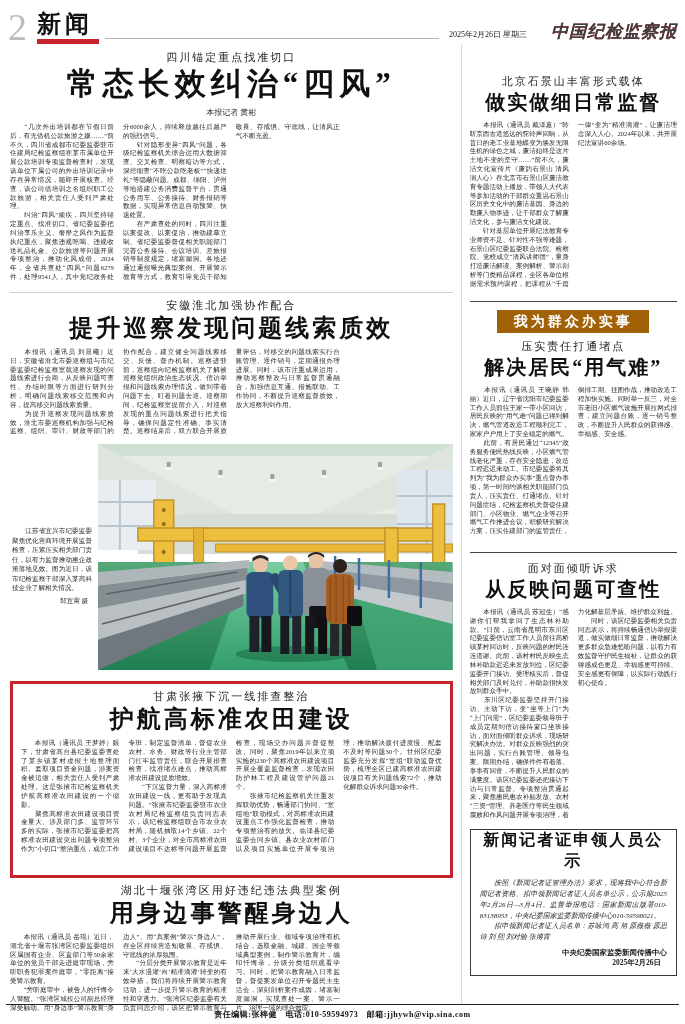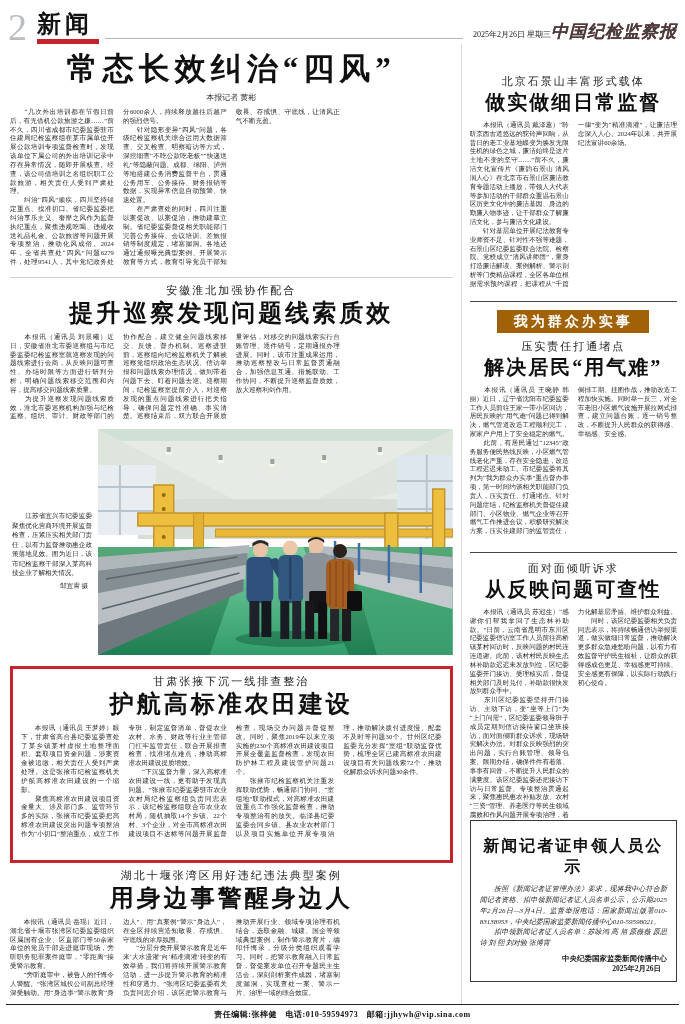--- a/index.html
+++ b/index.html
@@ -8,21 +8,21 @@
   .page { width:685px; height:1024px; background:#ffffff; position:relative; display:flex; flex-direction:column; }
 
   
   .hdr { height:44px; display:flex; align-items:flex-end; padding:4px 8px 0 8px; }
   .hdr .pageno { font-size:38px; line-height:34px; color:#b9bdbf; font-weight:400; margin-right:10px; }
   .hdr .section-wrap { display:flex; flex-direction:column; margin-right:6px; }
   .hdr .section { font-size:24px; font-weight:700; letter-spacing:4px; line-height:26px; color:#111; }
   .hdr .redbar { width:62px; height:5px; background:#c5242c; margin-top:2px; }
   .hdr .rule-wrap { flex:1; display:flex; align-items:flex-end; height:100%; }
   .hdr .hrule { flex:1; height:1px; background:#b5b5b5; margin-bottom:5px; }
-  .hdr .dateline { font-size:8px; color:#222; margin:0 0 4px 10px; white-space:nowrap; }
+  .hdr .dateline { font-size:8px; color:#222; margin:0 24px 4px 10px; white-space:nowrap; }
   .hdr .paper { font-size:17px; font-weight:700; font-style:italic; color:#404040; letter-spacing:1px; white-space:nowrap; margin-bottom:1px; text-shadow:0 0 .4px #c0242b; }
 
   
   .content { flex:1; display:flex; min-height:0; }
   .col-left { width:462px; padding:2px 8px 0 10px; }
   .col-right { width:225px; border-left:1px solid #d9d9d9; padding:0 8px; }
 
   .kicker { text-align:center; font-size:11px; letter-spacing:2px; color:#222; font-weight:400; }
   .headline { text-align:center; font-weight:700; color:#101010; }
   .h-main { font-size:31px; letter-spacing:5px; line-height:38px; }
@@ -46,21 +46,21 @@
   .photo-frame svg { width:100%; height:226px; display:block; }
 
   
   .red-box { border:3px solid #c5242c; margin-top:5px; padding:5px 8px 20px 8px; }
 
   
   .r-art { margin-top:6px; }
   .rule-dark { height:1px; background:#444; margin:8px 0 0 0; }
   .badge { width:152px; height:23px; background:#a16207; color:#fff; display:flex; align-items:center; justify-content:center;
            font-size:14px; font-weight:700; letter-spacing:3px; margin:8px auto 6px auto; }
-  .notice-box { border:1px solid #3a3a3a; padding:15px 9px 7px 9px; }
+  .notice-box { border:1px solid #3a3a3a; margin-top:9px; padding:0 9px 7px 9px; }
   .notice-title { text-align:center; font-size:16px; font-weight:700; letter-spacing:2px; color:#111; }
   .notice-body { font-size:7px; font-style:italic; line-height:1.55; text-align:justify; white-space:pre-line; margin-top:6px; color:#222; }
   .notice-sign { font-size:7.5px; font-weight:700; text-align:right; margin-top:5px; }
   .notice-date { font-size:7.5px; font-weight:700; text-align:right; padding-right:6px; }
 
   
   .ftr { height:20px; border-top:1.5px solid #222; margin:0 6px; display:flex; align-items:center; justify-content:center; }
   .ftr .ftxt { font-size:8px; font-weight:700; color:#111; letter-spacing:.5px; }
 </style>
 </head>
@@ -82,20 +82,21 @@
       <span>星期三</span>
     </div>
     <div class="paper">中国纪检监察报</div>
   </header>
 
   <div class="content">
 
     <div class="col-left">
 
       <article style="margin-top:4px;">
+        <div class="kicker">四川锚定重点找准切口</div>
         <h1 class="headline h-main">常态长效纠治“四风”</h1>
         <div class="byline">本报记者 黄彬</div>
         <div class="body-text cols4" style="height:164px; margin-top:5px;">　　“几次外出培训都在节假日前后，有无借机公款旅游之嫌……”前不久，四川省成都市纪委监委驻市住建局纪检监察组在某市属单位开展公款培训专项监督检查时，发现该单位下属公司的外出培训记录中存在异常情况，随即开展核查。经查，该公司借培训之名组织职工公款旅游，相关责任人受到严肃处理。
 　　纠治“四风”顽疾，四川坚持锚定重点、找准切口。省纪委监委把纠治享乐主义、奢靡之风作为监督执纪重点，聚焦违规吃喝、违规收送礼品礼金、公款旅游等问题开展专项整治，推动化风成俗。2024年，全省共查处“四风”问题6279件，处理9541人，其中党纪政务处分6000余人，持续释放越往后越严的强烈信号。
 　　针对隐形变异“四风”问题，各级纪检监察机关综合运用大数据筛查、交叉检查、明察暗访等方式，深挖细查“不吃公款吃老板”“快递送礼”等隐蔽问题。成都、绵阳、泸州等地搭建公务消费监督平台，贯通公务用车、公务接待、财务报销等数据，实现异常信息自动预警、快速处置。
 　　在严肃查处的同时，四川注重以案促改、以案促治，推动建章立制。省纪委监委督促相关职能部门完善公务接待、会议培训、差旅报销等制度规定，堵塞漏洞。各地还通过通报曝光典型案例、开展警示教育等方式，教育引导党员干部知敬畏、存戒惧、守底线，让清风正气不断充盈。</div>
       </article>
 
       <div class="divider"></div>
 

